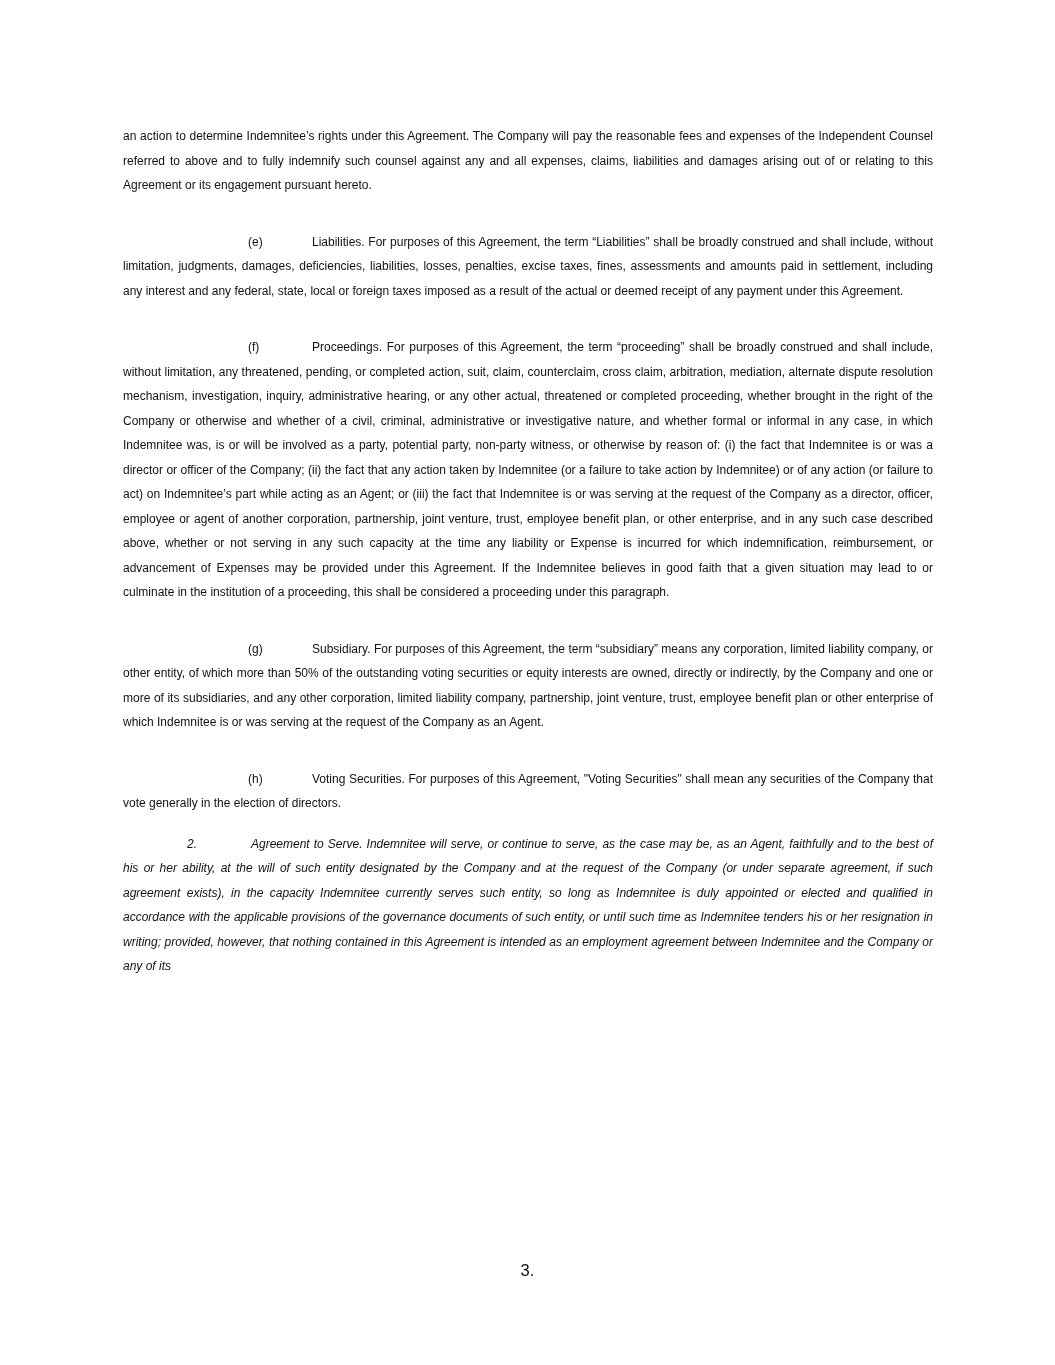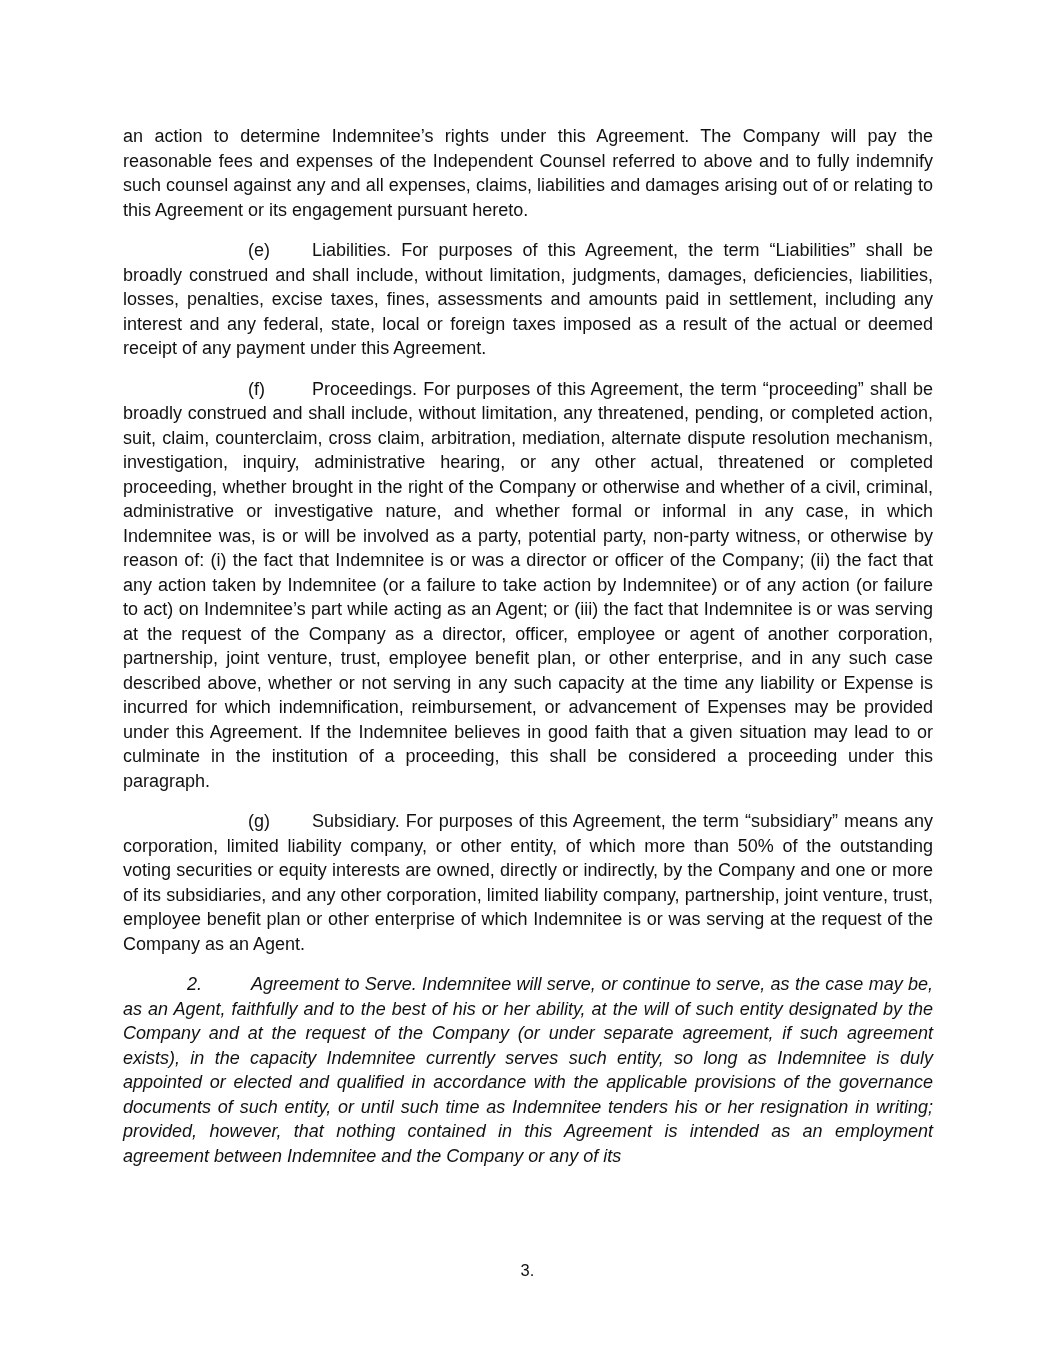--- a/index.html
+++ b/index.html
@@ -13,30 +13,31 @@
     position: relative;
     font-family: "Liberation Sans", sans-serif;
     color: #111111;
     overflow: hidden;
   }
   .page-body {
     position: absolute;
     left: 123px;
     top: 124px;
     width: 810px;
-    font-size: 18px;
+    font-size: 12px;
     line-height: 24.5px;
     text-align: justify;
   }
   p.para {
     margin: 0 0 16px 0;
     padding: 0;
   }
   p.para.lettered {
     text-indent: 125px;
+    margin-top: 32px;
   }
   p.para.numbered {
     text-indent: 64px;
     font-style: italic;
   }
   .para-label {
     display: inline-block;
     width: 64px;
     text-indent: 0;
   }
@@ -56,18 +57,19 @@
 <div class="page-body">
 
   <p class="para"><span>an action to determine Indemnitee’s rights under this Agreement. The Company will pay the reasonable fees and expenses of the Independent Counsel referred to above and to fully indemnify such counsel against any and all expenses, claims, liabilities and damages arising out of or relating to this Agreement or its engagement pursuant hereto.</span></p>
 
   <p class="para lettered"><span class="para-label">(e)</span><span>Liabilities. For purposes of this Agreement, the term “Liabilities” shall be broadly construed and shall include, without limitation, judgments, damages, deficiencies, liabilities, losses, penalties, excise taxes, fines, assessments and amounts paid in settlement, including any interest and any federal, state, local or foreign taxes imposed as a result of the actual or deemed receipt of any payment under this Agreement.</span></p>
 
   <p class="para lettered"><span class="para-label">(f)</span><span>Proceedings. For purposes of this Agreement, the term “proceeding” shall be broadly construed and shall include, without limitation, any threatened, pending, or completed action, suit, claim, counterclaim, cross claim, arbitration, mediation, alternate dispute resolution mechanism, investigation, inquiry, administrative hearing, or any other actual, threatened or completed proceeding, whether brought in the right of the Company or otherwise and whether of a civil, criminal, administrative or investigative nature, and whether formal or informal in any case, in which Indemnitee was, is or will be involved as a party, potential party, non-party witness, or otherwise by reason of: (i) the fact that Indemnitee is or was a director or officer of the Company; (ii) the fact that any action taken by Indemnitee (or a failure to take action by Indemnitee) or of any action (or failure to act) on Indemnitee’s part while acting as an Agent; or (iii) the fact that Indemnitee is or was serving at the request of the Company as a director, officer, employee or agent of another corporation, partnership, joint venture, trust, employee benefit plan, or other enterprise, and in any such case described above, whether or not serving in any such capacity at the time any liability or Expense is incurred for which indemnification, reimbursement, or advancement of Expenses may be provided under this Agreement. If the Indemnitee believes in good faith that a given situation may lead to or culminate in the institution of a proceeding, this shall be considered a proceeding under this paragraph.</span></p>
 
   <p class="para lettered"><span class="para-label">(g)</span><span>Subsidiary. For purposes of this Agreement, the term “subsidiary” means any corporation, limited liability company, or other entity, of which more than 50% of the outstanding voting securities or equity interests are owned, directly or indirectly, by the Company and one or more of its subsidiaries, and any other corporation, limited liability company, partnership, joint venture, trust, employee benefit plan or other enterprise of which Indemnitee is or was serving at the request of the Company as an Agent.</span></p>
 
+  <p class="para lettered"><span class="para-label">(h)</span><span>Voting Securities.  For purposes of this Agreement, "Voting Securities" shall mean any securities of the Company that vote generally in the election of directors.</span></p>
 
   <p class="para numbered"><span class="para-label">2.</span><span>Agreement to Serve. Indemnitee will serve, or continue to serve, as the case may be, as an Agent, faithfully and to the best of his or her ability, at the will of such entity designated by the Company and at the request of the Company (or under separate agreement, if such agreement exists), in the capacity Indemnitee currently serves such entity, so long as Indemnitee is duly appointed or elected and qualified in accordance with the applicable provisions of the governance documents of such entity, or until such time as Indemnitee tenders his or her resignation in writing; provided, however, that nothing contained in this Agreement is intended as an employment agreement between Indemnitee and the Company or any of its</span></p>
 
 </div>
 
 <div class="page-number">3.</div>
 
 </body></html>

